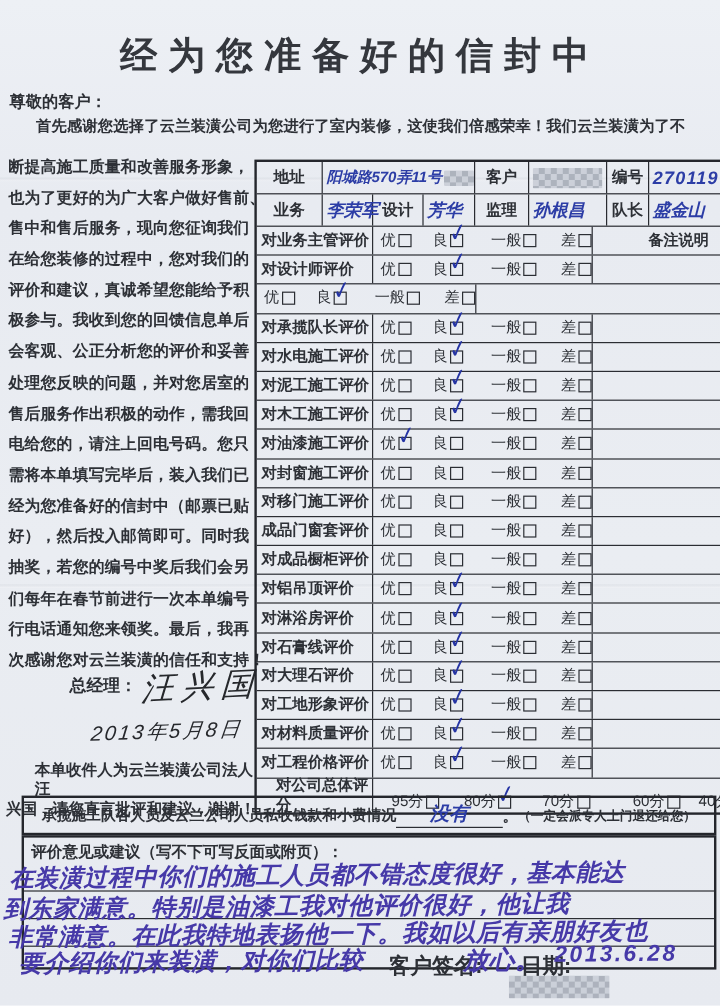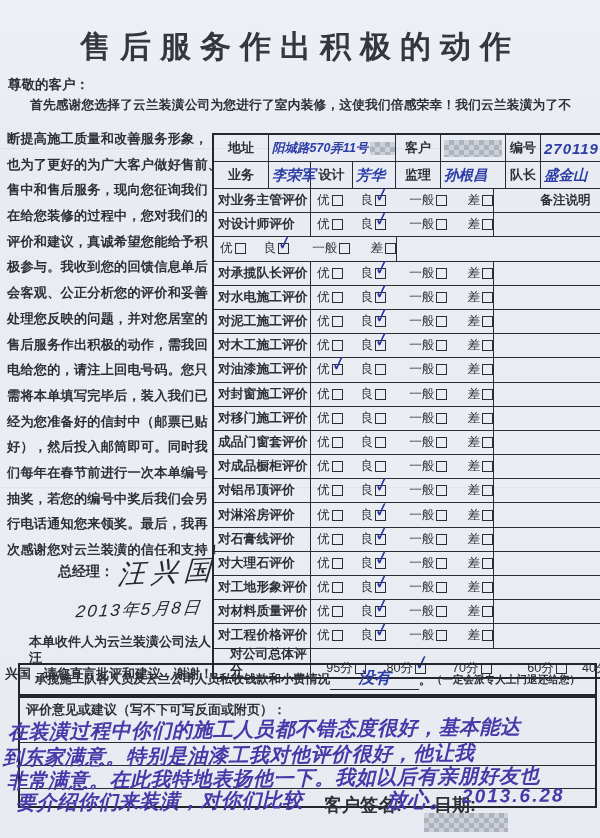--- a/index.html
+++ b/index.html
@@ -79,40 +79,40 @@
   .rule { position:absolute; left:0; right:0; border-top:1.5px solid #2b2d33; }
   .sign-label, .date-label { position:absolute; font-size:18px; font-weight:700; white-space:nowrap; }
 </style>
 </head>
 <body>
 
 <div class="page">
   <div class="crease" style="top:148px"></div>
   <div class="crease" style="top:487px"></div>
 
-  <div class="title">售后服务作出积极的动作</div>
+  <div class="title">经为您准备好的信封中</div>
 
   <div class="salutation">尊敬的客户：</div>
   <div class="intro">首先感谢您选择了云兰装潢公司为您进行了室内装修，这使我们倍感荣幸！我们云兰装潢为了不</div>
   <div class="letter-col" id="letter-lines">
       <div class="lline">断提高施工质量和改善服务形象，</div>
       <div class="lline">也为了更好的为广大客户做好售前、</div>
       <div class="lline">售中和售后服务，现向您征询我们</div>
       <div class="lline">在给您装修的过程中，您对我们的</div>
       <div class="lline">评价和建议，真诚希望您能给予积</div>
       <div class="lline">极参与。我收到您的回馈信息单后</div>
       <div class="lline">会客观、公正分析您的评价和妥善</div>
       <div class="lline">处理您反映的问题，并对您居室的</div>
       <div class="lline">售后服务作出积极的动作，需我回</div>
       <div class="lline">电给您的，请注上回电号码。您只</div>
       <div class="lline">需将本单填写完毕后，装入我们已</div>
       <div class="lline">经为您准备好的信封中（邮票已贴</div>
       <div class="lline">好），然后投入邮筒即可。同时我</div>
+      <div class="lline">抽奖，若您的编号中奖后我们会另</div>
       <div class="lline">们每年在春节前进行一次本单编号</div>
-      <div class="lline">抽奖，若您的编号中奖后我们会另</div>
       <div class="lline">行电话通知您来领奖。最后，我再</div>
       <div class="lline">次感谢您对云兰装潢的信任和支持！</div>
     </div>
 
   <div class="gm-row">
     <span class="gm-label">总经理：</span>
     <span class="gm-sig">汪兴国</span>
   </div>
   <div class="letter-date">2013年5月8日</div>
 

